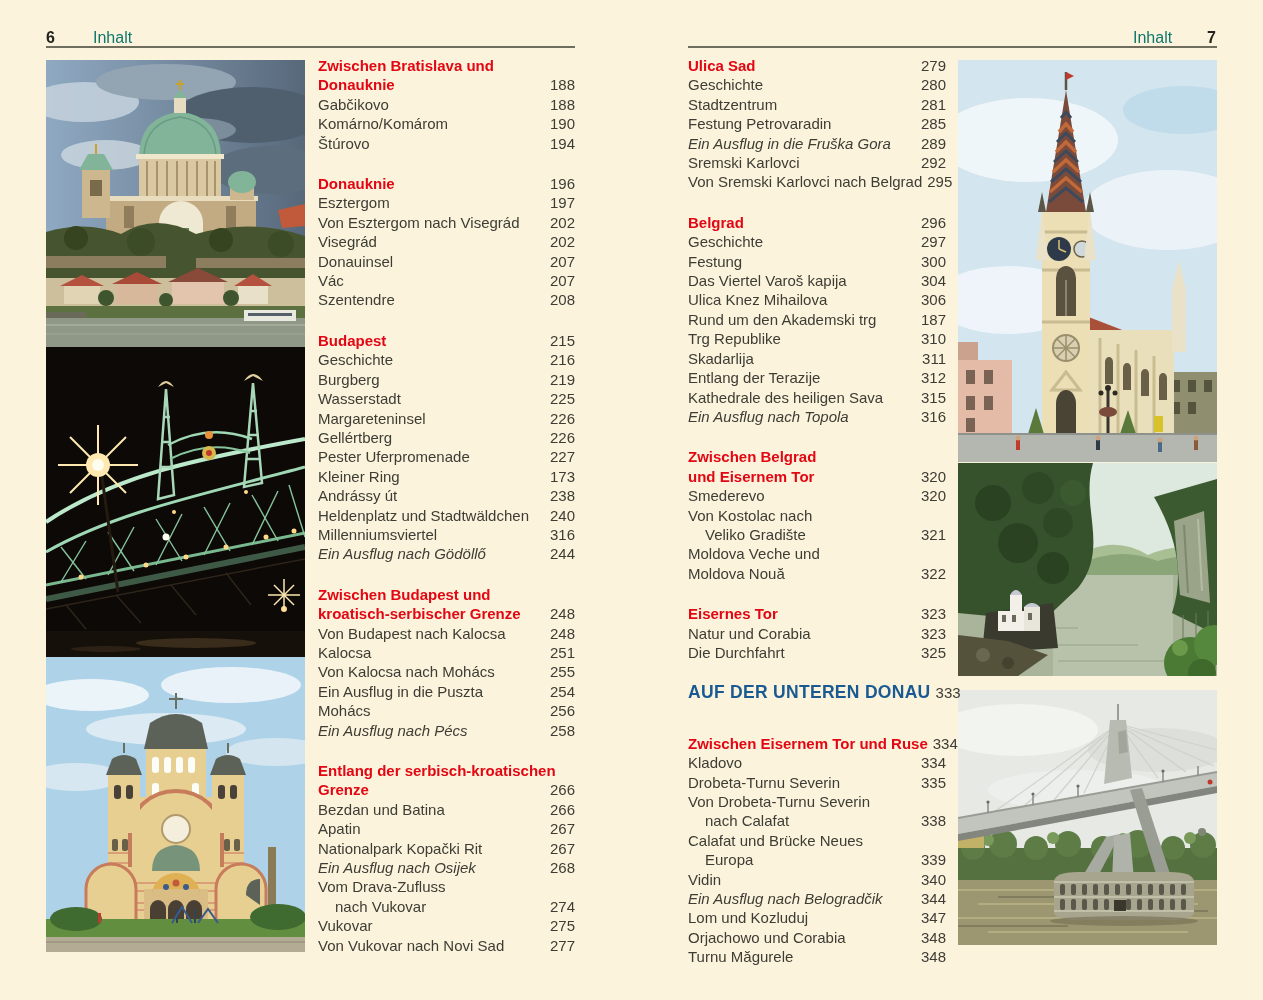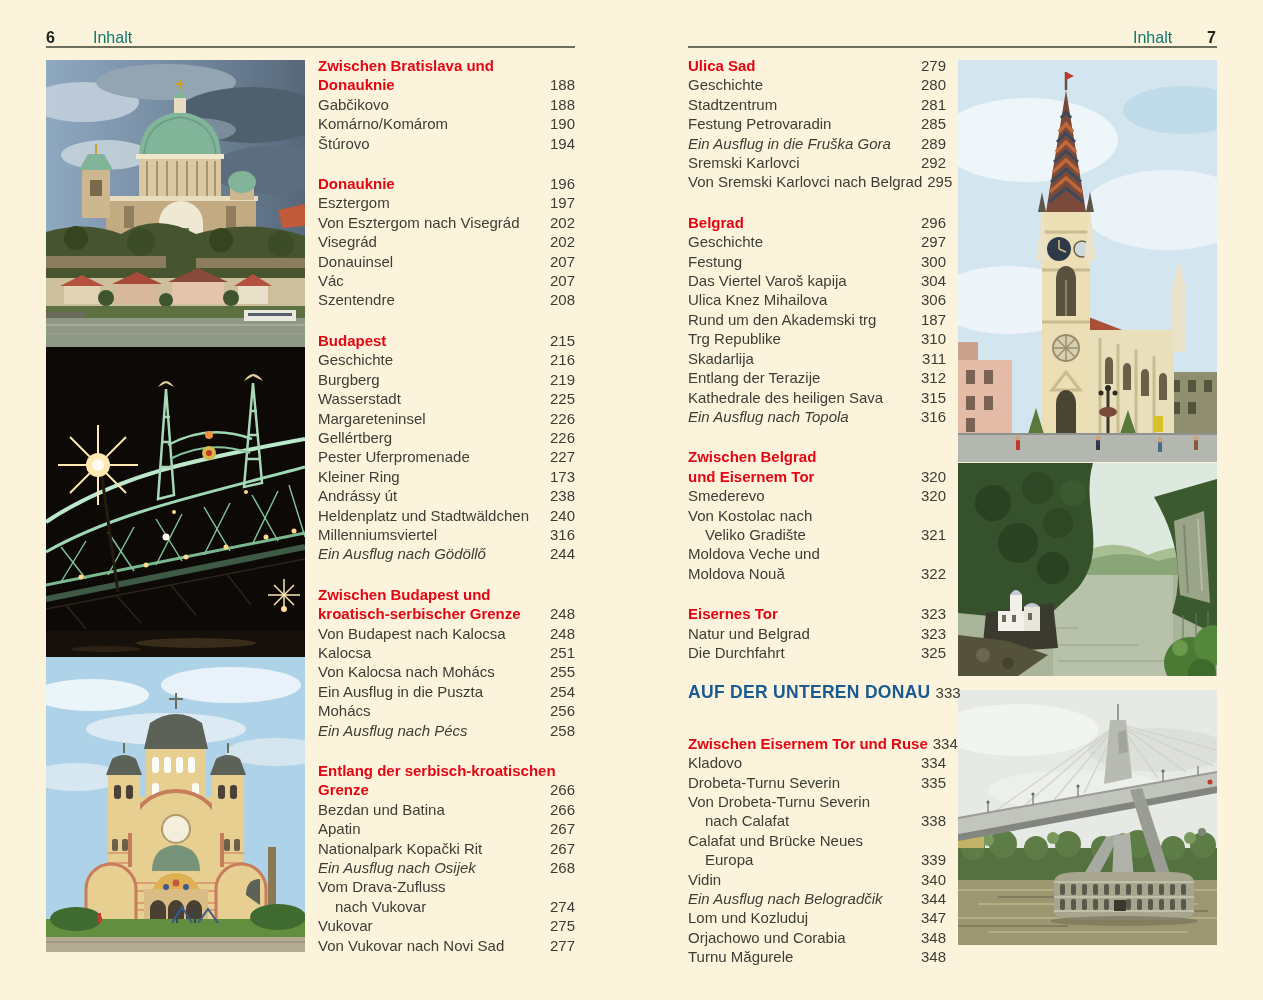--- a/index.html
+++ b/index.html
@@ -854,21 +854,21 @@
         <span class="lab">Moldova Nouă</span>
         <span class="pg">322</span>
       </div>
     </div>
     <div class="toc-section">
       <div class="toc-row red">
         <span class="lab">Eisernes Tor</span>
         <span class="pg">323</span>
       </div>
       <div class="toc-row normal">
-        <span class="lab">Natur und Belgrad</span>
+        <span class="lab">Natur und Corabia</span>
         <span class="pg">323</span>
       </div>
       <div class="toc-row normal">
         <span class="lab">Die Durchfahrt</span>
         <span class="pg">325</span>
       </div>
     </div>
     <div class="toc-section part">
       <div class="toc-row blue">
         <span class="lab">AUF DER UNTEREN DONAU</span>

